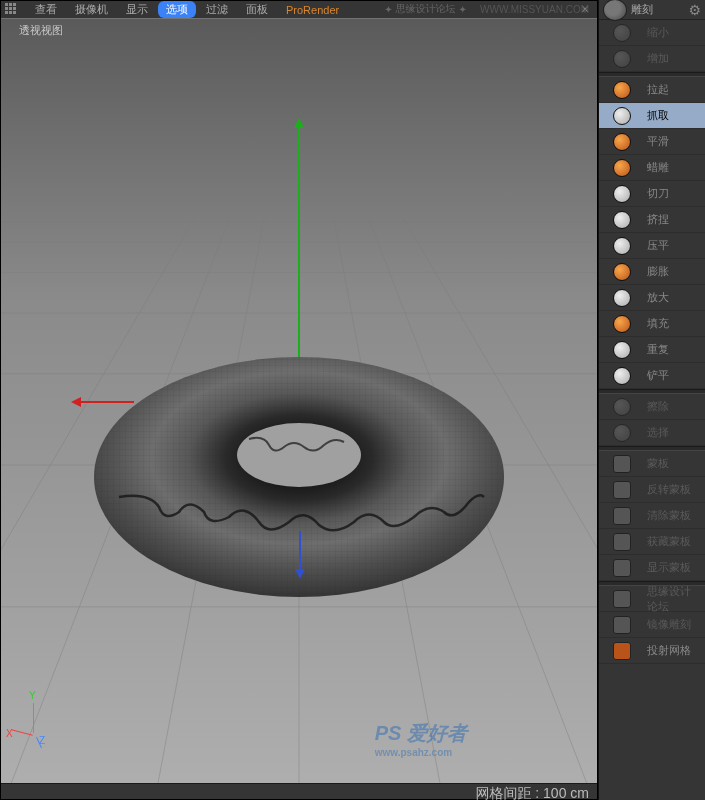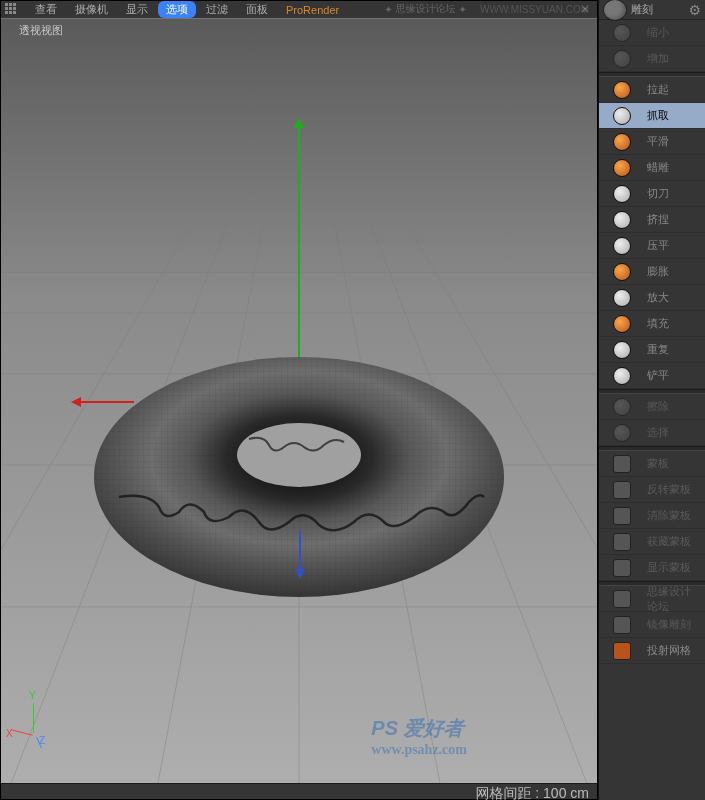--- a/index.html
+++ b/index.html
@@ -141,21 +141,21 @@
       <div class="axis-gizmo">
         <div class="gizmo-y"></div>
           <div class="gizmo-y-label">Y</div>
         <div class="gizmo-x"></div>
           <div class="gizmo-x-label">X</div>
         <div class="gizmo-z"></div>
           <div class="gizmo-z-label">Z</div>
       </div>
       <div class="watermark">
         <span>PS 爱好者</span>
-        <div style="font-size:14px;font-style:normal;color:rgba(30,100,180,0.4);font-family:Liberation Serif, serif;">www.psahz.com</div>
+        <div style="font-size:10px;font-style:normal;color:rgba(30,100,180,0.4);">www.psahz.com</div>
       </div>
     </div>
     <div class="status-bar">
       <span>网格间距 :</span> <span>100 cm</span>
     </div>
   </div>
 
   <div class="right-panel">
     <div class="panel-header">
       <div class="header-icon"></div>

